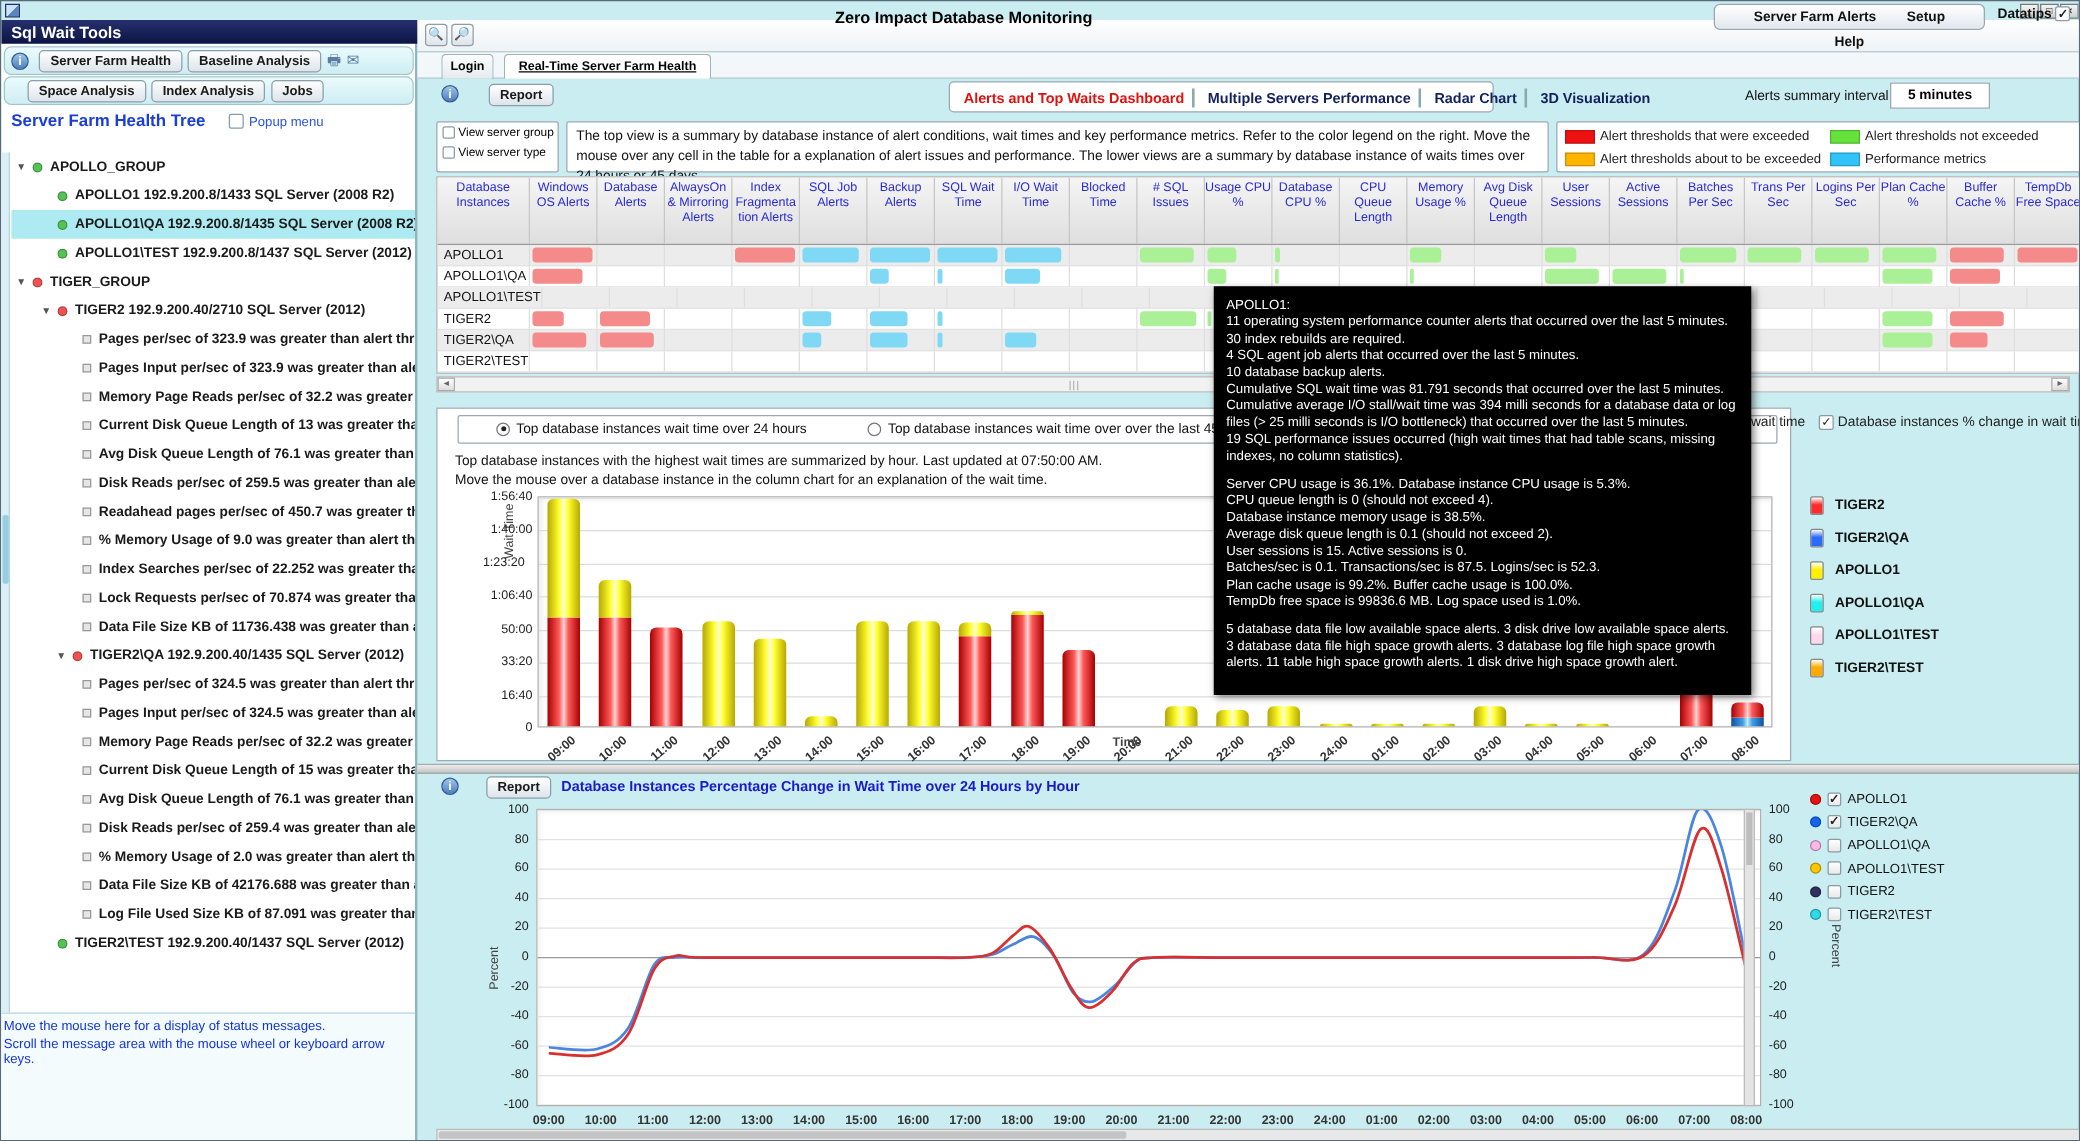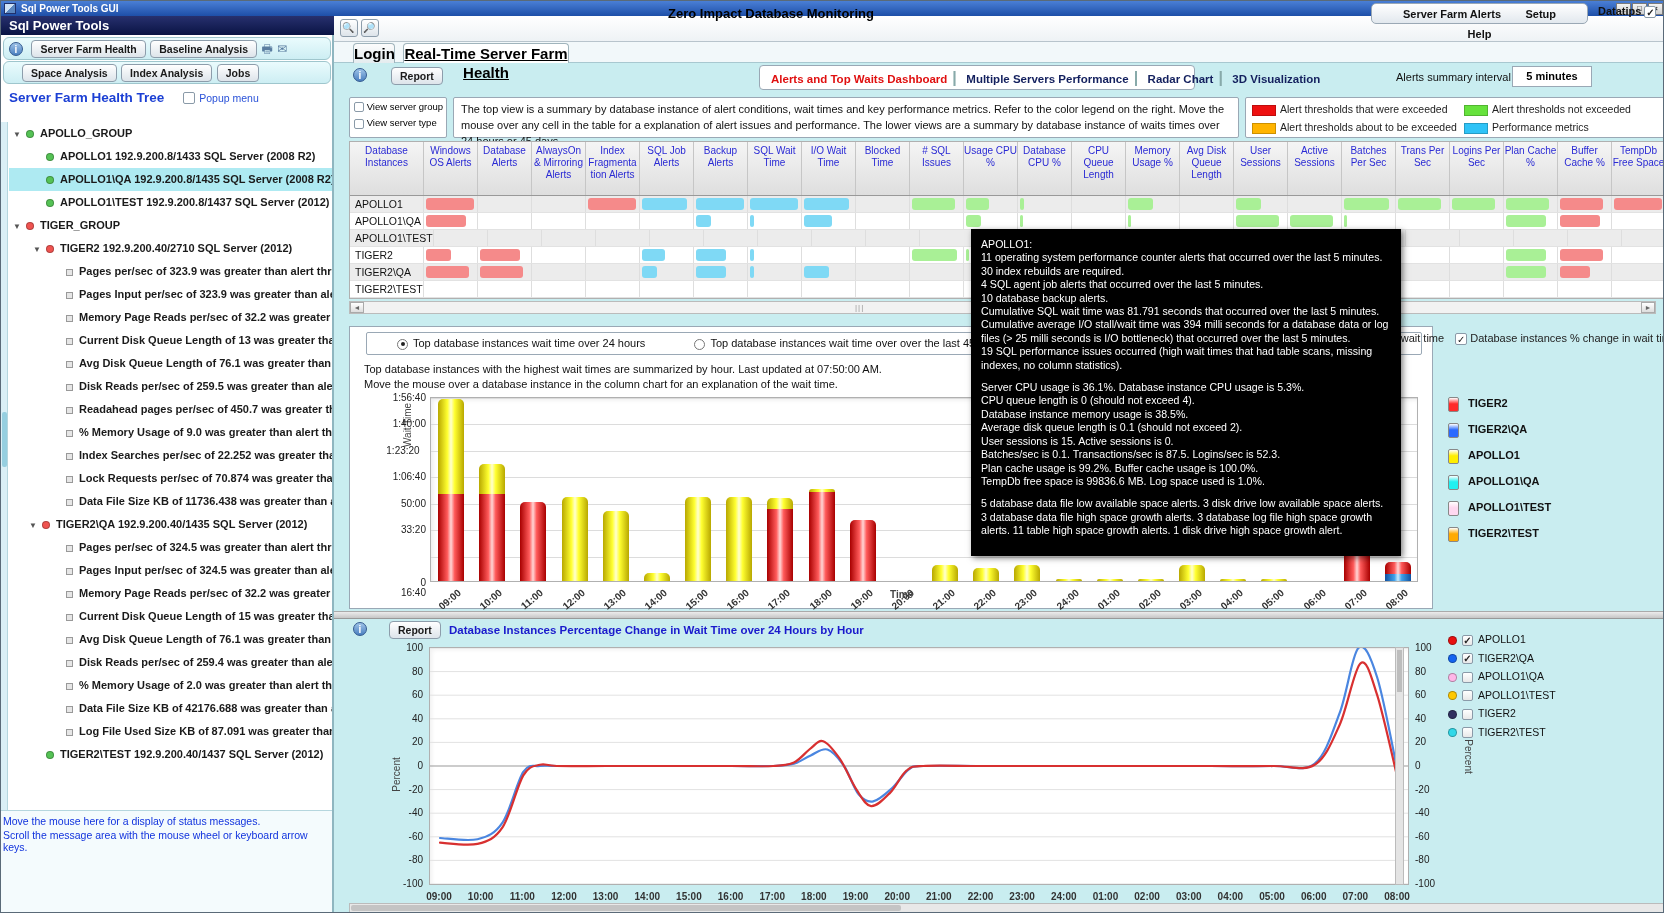--- a/index.html
+++ b/index.html
@@ -35,21 +35,21 @@
   #status-area{left:0;top:794px;width:331px;height:104px;background:#f4fbfd;border-top:1px solid #b5d6de;padding:4px 2px;}
 
   
   #maintoolbar{left:333px;top:15px;width:1331px;height:26px;background:linear-gradient(180deg,#ffffff,#eef2f5);border-bottom:1px solid #b8c4cc;}
   .zoombtn{top:3px;width:18px;height:18px;background:linear-gradient(#fff,#dde4ea);border:1px solid #8d9dab;border-radius:3px;font-size:10px;text-align:center;line-height:16px;}
   #main-title{top:5px;left:560px;width:420px;text-align:center;font-size:13px;font-weight:bold;color:#000;}
   #hdr-group{top:2px;left:1370px;width:217px;height:21px;background:linear-gradient(180deg,#ffffff,#e2e8ee);border:1px solid #9aa8b5;border-radius:5px;text-align:center;}
   .hdr-group-item{display:inline-block;font-size:11px;font-weight:bold;color:#111;padding:0 10px;line-height:19px;}
   #datatips-wrap{top:4px;left:1597px;font-size:11px;font-weight:bold;color:#111;}
   #tabrow{left:333px;top:41px;width:1331px;height:21px;background:#f2f8fa;border-bottom:1px solid #a8c8d0;}
-  .tab{position:absolute;top:1px;height:20px;border:1px solid #a0b4bc;border-bottom:none;border-radius:4px 4px 0 0;font-size:15px;font-weight:bold;text-align:center;line-height:19px;}
+  .tab{position:absolute;top:1px;height:20px;border:1px solid #a0b4bc;border-bottom:none;border-radius:4px 4px 0 0;font-size:10px;font-weight:bold;text-align:center;line-height:19px;}
   #tab-login{left:19px;width:42px;background:linear-gradient(#fcfcfc,#e4ecef);}
   #tab-rt{left:69px;width:166px;background:#fff;text-decoration:underline;}
 
   
   #subheader{left:333px;top:62px;width:1331px;height:31px;}
   #navbox{position:absolute;left:425px;top:2px;width:436px;height:25px;background:#fff;border:1px solid #9aa8b5;border-radius:4px;text-align:center;line-height:23px;white-space:nowrap;padding:0 6px;}
   .nav-item{display:inline-block;font-size:11.5px;font-weight:bold;color:#13205e;padding:0 5px;}
   .nav-item.active{color:#e01010;}
   .pipe{color:#8aa;font-weight:bold;}
   #interval-label{position:absolute;left:1062px;top:8px;font-size:11px;color:#111;}
@@ -122,30 +122,27 @@
   #pctlegend{left:1447px;top:632px;width:215px;}
   .pl-item{height:18.5px;font-size:10.5px;color:#111;white-space:nowrap;}
   .pl-dot{display:inline-block;width:9px;height:9px;border-radius:50%;vertical-align:middle;margin-right:5px;border:1px solid rgba(0,0,0,.3);}
   .pl-cb{display:inline-block;width:11px;height:11px;background:linear-gradient(#fff,#e8e8e8);border:1px solid #8a9aa8;border-radius:2px;vertical-align:middle;margin-right:5px;font-size:10px;line-height:10px;text-align:center;color:#222;font-weight:bold;}
 </style>
 </head>
 <body>
 
 <div id="app">
 
-  <div id="titlebar" class="abs">
-    <span>Sql Power Tools GUI</span>
-  </div>
   <div id="titleicon" class="abs"></div>
   <div class="winbtn abs" style="left:1615px;">_</div>
   <div class="winbtn abs" style="left:1631px;">□</div>
   <div class="winbtn abs" style="left:1647px;">×</div>
 
   <div id="sidebar" class="abs">
-    <div id="appbar">Sql Power Tools</div>
+    <div id="appbar">Sql Wait Tools</div>
 
     <div class="tstrip" style="top:21px;">
       <span class="info-ic" style="margin:4px 4px 0 5px;vertical-align:top;display:inline-block;">i</span>
       <span class="btn" style="margin-top:2px;">Server Farm Health</span>
       <span class="btn" style="margin-top:2px;">Baseline Analysis</span>
       <span class="glyph-ic">🖶</span>
       <span class="glyph-ic">✉</span>
     </div>
 
     <div class="tstrip" style="top:45px;">
@@ -175,21 +172,21 @@
         <div class="tree-row" style="padding-left: 44px;"><span class="tri">&nbsp;</span><span class="sq"></span><span class="tlabel">Pages Input per/sec of 323.9 was greater than alert threshold</span></div>
         <div class="tree-row" style="padding-left: 44px;"><span class="tri">&nbsp;</span><span class="sq"></span><span class="tlabel">Memory Page Reads per/sec of 32.2 was greater than alert threshold</span></div>
         <div class="tree-row" style="padding-left: 44px;"><span class="tri">&nbsp;</span><span class="sq"></span><span class="tlabel">Current Disk Queue Length of 13 was greater than alert threshold</span></div>
         <div class="tree-row" style="padding-left: 44px;"><span class="tri">&nbsp;</span><span class="sq"></span><span class="tlabel">Avg Disk Queue Length of 76.1 was greater than alert threshold</span></div>
         <div class="tree-row" style="padding-left: 44px;"><span class="tri">&nbsp;</span><span class="sq"></span><span class="tlabel">Disk Reads per/sec of 259.5 was greater than alert threshold</span></div>
         <div class="tree-row" style="padding-left: 44px;"><span class="tri">&nbsp;</span><span class="sq"></span><span class="tlabel">Readahead pages per/sec of 450.7 was greater than alert threshold</span></div>
         <div class="tree-row" style="padding-left: 44px;"><span class="tri">&nbsp;</span><span class="sq"></span><span class="tlabel">% Memory Usage of 9.0 was greater than alert threshold of 1</span></div>
         <div class="tree-row" style="padding-left: 44px;"><span class="tri">&nbsp;</span><span class="sq"></span><span class="tlabel">Index Searches per/sec of 22.252 was greater than alert threshold</span></div>
         <div class="tree-row" style="padding-left: 44px;"><span class="tri">&nbsp;</span><span class="sq"></span><span class="tlabel">Lock Requests per/sec of 70.874 was greater than alert threshold</span></div>
         <div class="tree-row" style="padding-left: 44px;"><span class="tri">&nbsp;</span><span class="sq"></span><span class="tlabel">Data File Size KB of 11736.438 was greater than alert threshold</span></div>
-        <div class="tree-row" style="padding-left: 20px;"><span class="tri">▼</span><span class="dot red"></span><span class="tlabel">TIGER2\QA 192.9.200.40/1435 SQL Server (2012)</span></div>
+        <div class="tree-row" style="padding-left: 36px;"><span class="tri">▼</span><span class="dot red"></span><span class="tlabel">TIGER2\QA 192.9.200.40/1435 SQL Server (2012)</span></div>
         <div class="tree-row" style="padding-left: 44px;"><span class="tri">&nbsp;</span><span class="sq"></span><span class="tlabel">Pages per/sec of 324.5 was greater than alert threshold of 10</span></div>
         <div class="tree-row" style="padding-left: 44px;"><span class="tri">&nbsp;</span><span class="sq"></span><span class="tlabel">Pages Input per/sec of 324.5 was greater than alert threshold</span></div>
         <div class="tree-row" style="padding-left: 44px;"><span class="tri">&nbsp;</span><span class="sq"></span><span class="tlabel">Memory Page Reads per/sec of 32.2 was greater than alert threshold</span></div>
         <div class="tree-row" style="padding-left: 44px;"><span class="tri">&nbsp;</span><span class="sq"></span><span class="tlabel">Current Disk Queue Length of 15 was greater than alert threshold</span></div>
         <div class="tree-row" style="padding-left: 44px;"><span class="tri">&nbsp;</span><span class="sq"></span><span class="tlabel">Avg Disk Queue Length of 76.1 was greater than alert threshold</span></div>
         <div class="tree-row" style="padding-left: 44px;"><span class="tri">&nbsp;</span><span class="sq"></span><span class="tlabel">Disk Reads per/sec of 259.4 was greater than alert threshold</span></div>
         <div class="tree-row" style="padding-left: 44px;"><span class="tri">&nbsp;</span><span class="sq"></span><span class="tlabel">% Memory Usage of 2.0 was greater than alert threshold of 1</span></div>
         <div class="tree-row" style="padding-left: 44px;"><span class="tri">&nbsp;</span><span class="sq"></span><span class="tlabel">Data File Size KB of 42176.688 was greater than alert threshold</span></div>
         <div class="tree-row" style="padding-left: 44px;"><span class="tri">&nbsp;</span><span class="sq"></span><span class="tlabel">Log File Used Size KB of 87.091 was greater than alert threshold</span></div>
         <div class="tree-row" style="padding-left: 24px;"><span class="tri">&nbsp;</span><span class="dot green"></span><span class="tlabel">TIGER2\TEST 192.9.200.40/1437 SQL Server (2012)</span></div>
@@ -576,21 +573,21 @@
         <div class="bar bar-blue" style="left: 954px; width: 26px; bottom: 0px; height: 7px;"></div>
         <div class="bar bar-red capTop" style="left: 954px; width: 26px; bottom: 7px; height: 12px;"></div>
       </div>
     <div id="waitticks">
         <div class="ytick" style="top: 65px;">1:56:40</div>
         <div class="ytick" style="top: 91.4286px;">1:40:00</div>
         <div class="ytick" style="top: 117.857px; text-align: center;">1:23:20</div>
         <div class="ytick" style="top: 144.286px; text-align: right;">1:06:40</div>
         <div class="ytick" style="top: 170.714px;">50:00</div>
         <div class="ytick" style="top: 197.143px;">33:20</div>
-        <div class="ytick" style="top: 223.571px; margin-top: 36px;">16:40</div>
+        <div class="ytick" style="top: 223.571px;">16:40</div>
         <div class="ytick" style="top: 250px;">0</div>
       </div>
     <div id="waitxlabels">
         <div class="xlab" style="left: 106px; top: 260px;">09:00</div>
         <div class="xlab" style="left: 147.167px; top: 260px;">10:00</div>
         <div class="xlab" style="left: 188.333px; top: 260px;">11:00</div>
         <div class="xlab" style="left: 229.5px; top: 260px;">12:00</div>
         <div class="xlab" style="left: 270.667px; top: 260px;">13:00</div>
         <div class="xlab" style="left: 311.833px; top: 260px;">14:00</div>
         <div class="xlab" style="left: 353px; top: 260px;">15:00</div>

